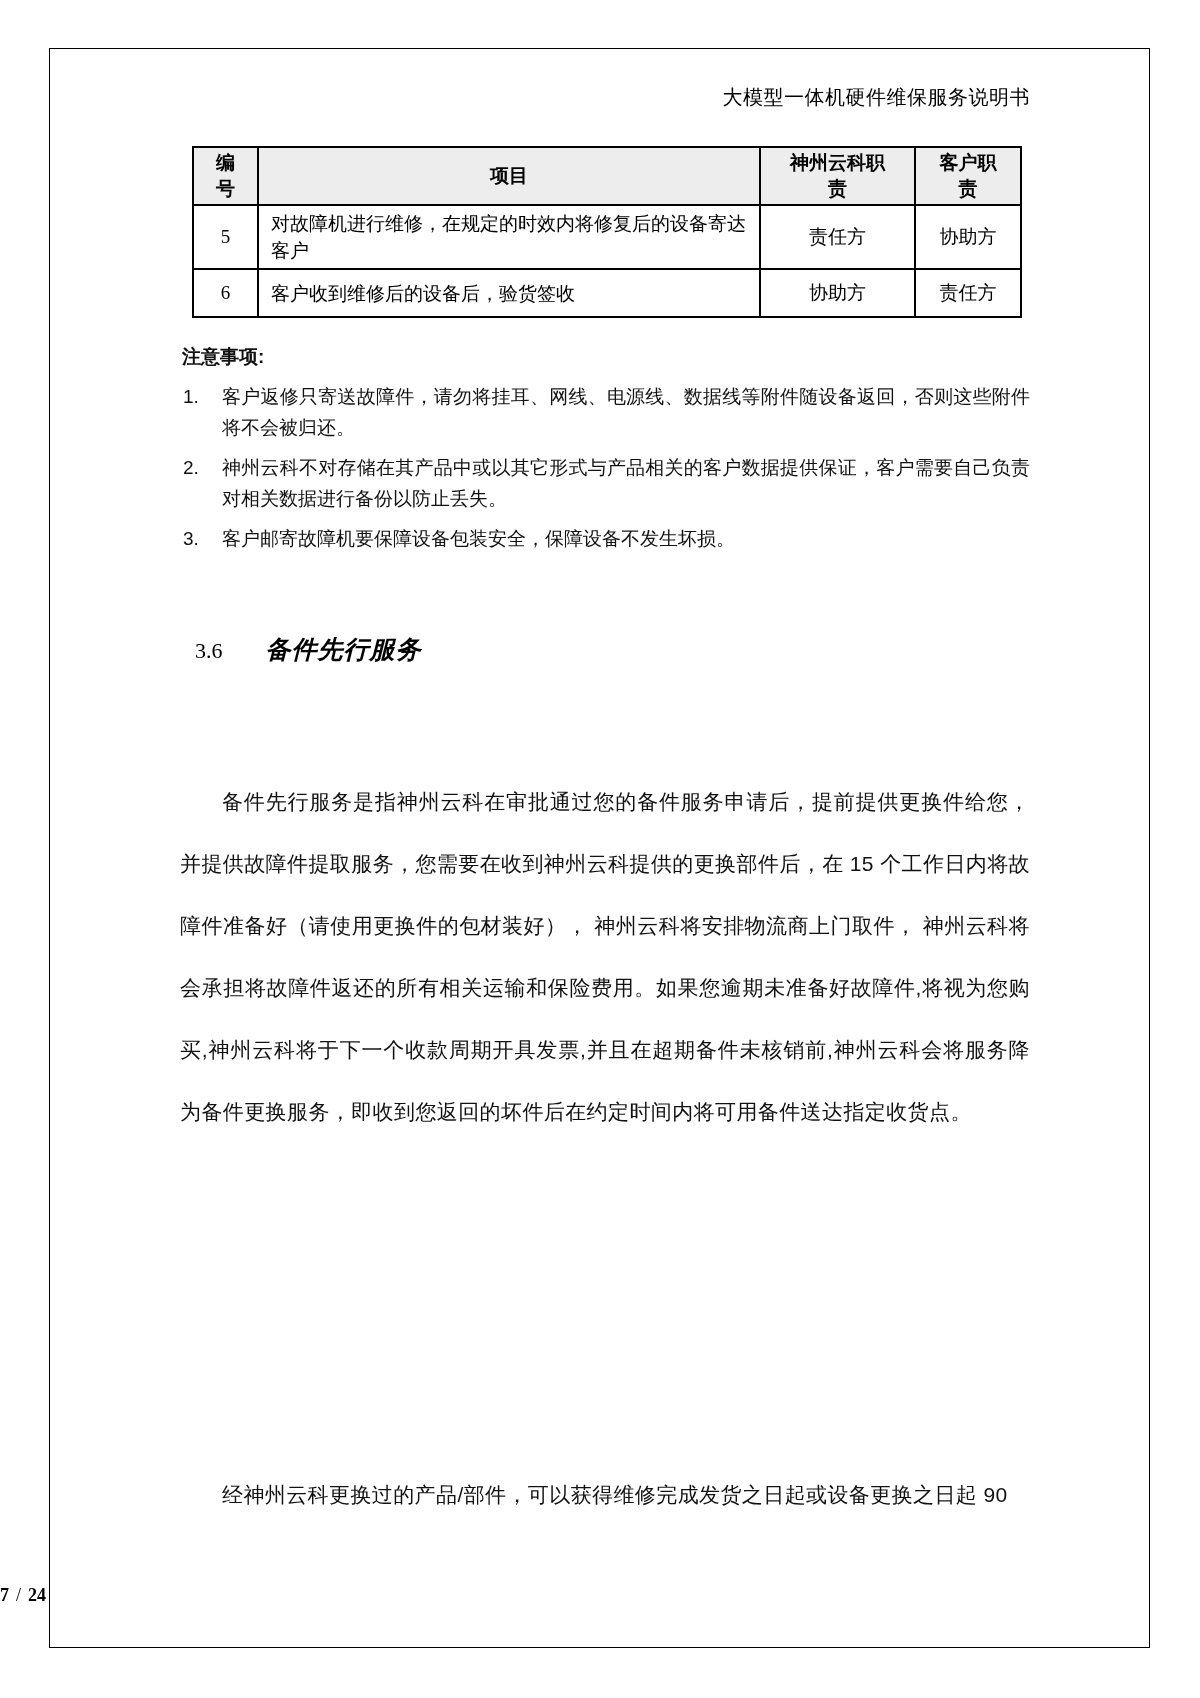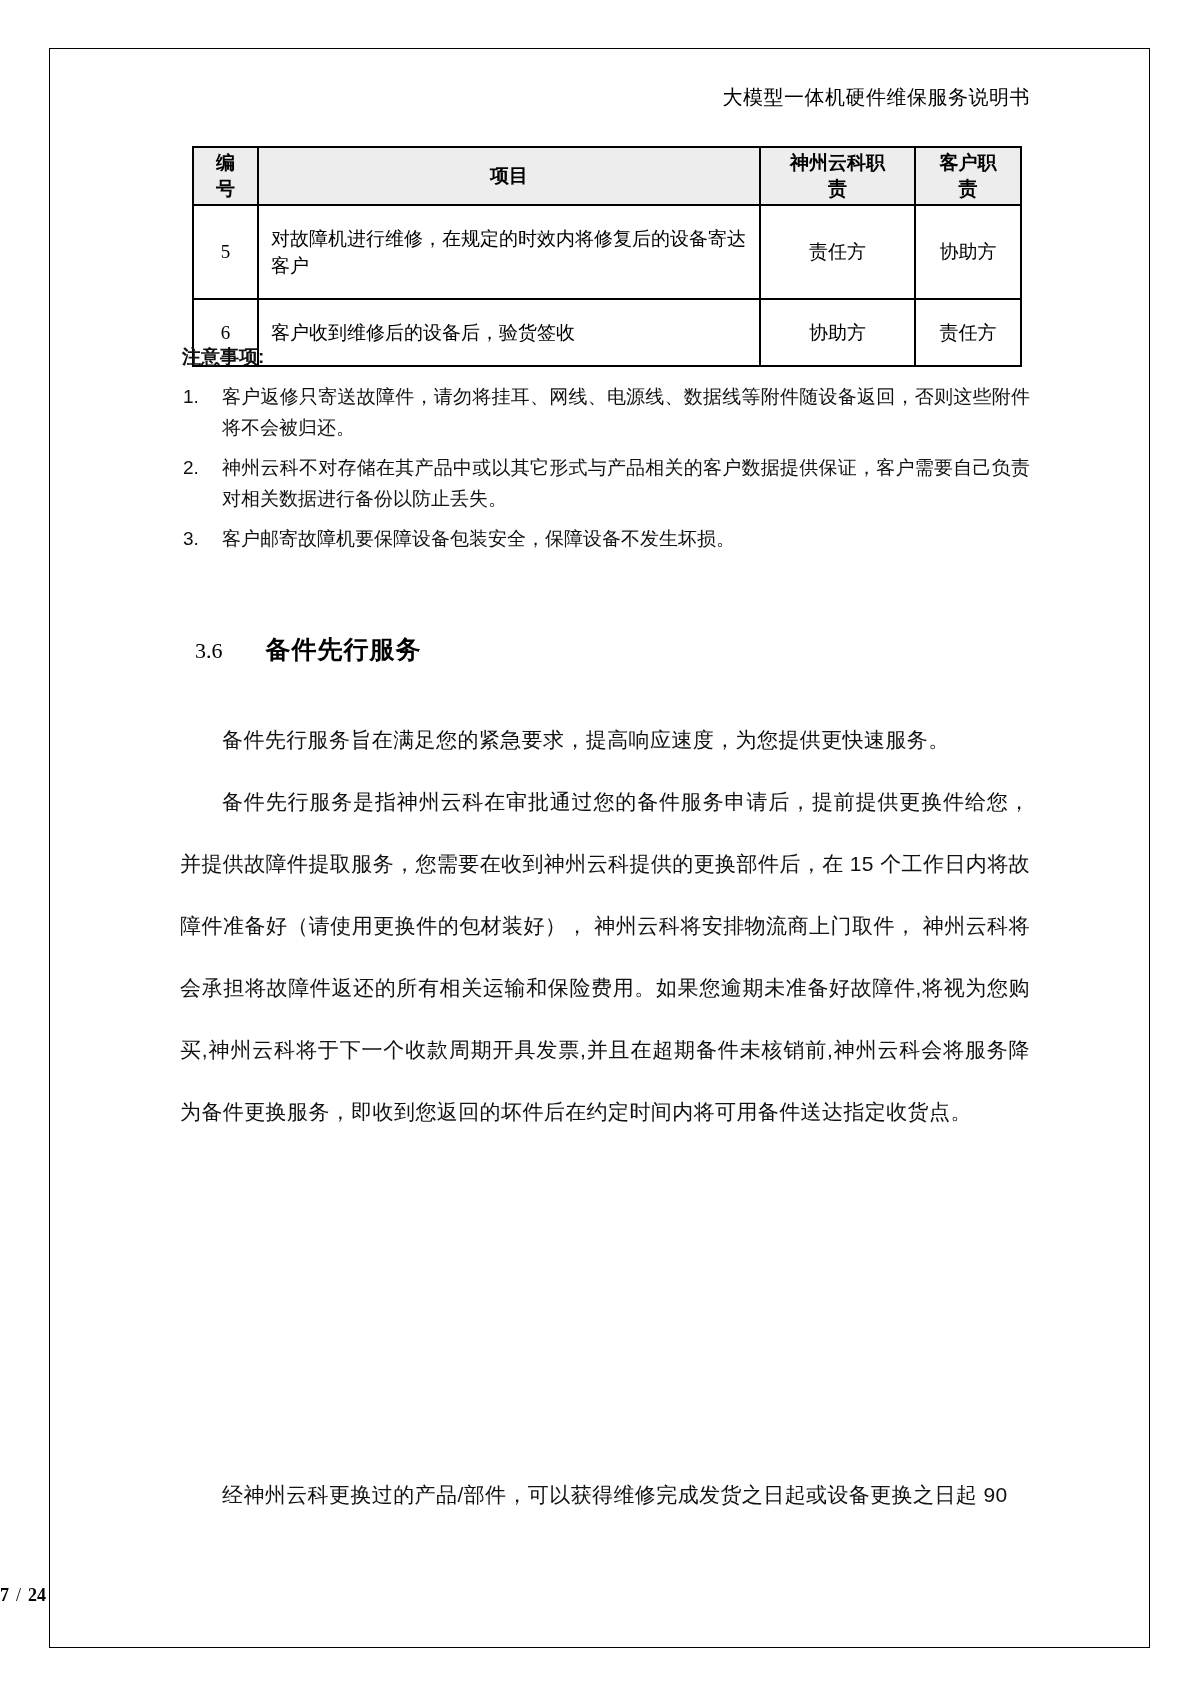--- a/index.html
+++ b/index.html
@@ -23,37 +23,37 @@
     position:absolute; left:192px; top:146px; width:828px;
     border-collapse:collapse; table-layout:fixed;
     font-family:"Liberation Serif", serif; font-size:19px; color:#000000;
   }
   .doc-table th, .doc-table td { border:2px solid #000000; vertical-align:middle; }
   .doc-table th {
     background:#ededed; font-weight:bold; text-align:center; padding:2px 20px;
   }
   .doc-table td { background:#ffffff; }
   .doc-table td.c-no, .doc-table td.c-role { text-align:center; padding:2px 4px; }
-  .doc-table td.c-item { text-align:left; padding:19px 12px; line-height:27px; }
+  .doc-table td.c-item { text-align:left; padding:4px 12px; line-height:27px; }
   .notes-title {
     position:absolute; left:182px; top:344px;
     font-size:19px; font-weight:bold; color:#111111;text-align:center;
   }
   .notes-list { position:absolute; left:183px; top:381px; width:847px; }
   .note-item { display:flex; margin-bottom:9px; font-size:19px; line-height:31px; }
   .note-no { flex:none; width:39px; }
   .note-text { flex:1; text-align:justify; }
   .section-heading {
     position:absolute; left:195px; top:633px;
     display:flex; align-items:baseline;gap:32px;
   }
   .section-number {
     font-family:"Liberation Serif", serif; font-size:22px; color:#000000; margin-right:11px;
   }
-  .section-title { font-size:25px; font-weight:bold; letter-spacing:1px; color:#000000; }
+  .section-title { font-size:25px; font-weight:bold; letter-spacing:1px; color:#000000;font-style:italic; }
   .para {
     position:absolute; left:180px; width:850px;
     font-size:21px; line-height:62px; letter-spacing:0.4px;
     text-align:justify; text-indent:42px; color:#111111;
   }
   .para-1 { top:709px; }
   .para-2 { top:771px; }
   .para-3 { top:1152px; }
   .para-4 { top:1464px; text-align:left; }
   .footer {
@@ -116,21 +116,20 @@
       <span class="note-no">3.</span>
       <span class="note-text">客户邮寄故障机要保障设备包装安全，保障设备不发生坏损。</span>
     </div>
   </div>
 
   <div class="section-heading">
     <span class="section-number">3.6</span>
     <span class="section-title">备件先行服务</span>
   </div>
 
-  <div class="para para-1">备件先行服务旨在满足您的紧急要求，提高响应速度，为您提供更快速服务。</div>
   <div class="para para-2">备件先行服务是指神州云科在审批通过您的备件服务申请后，提前提供更换件给您，并提供故障件提取服务，您需要在收到神州云科提供的更换部件后，在 15 个工作日内将故障件准备好（请使用更换件的包材装好）， 神州云科将安排物流商上门取件， 神州云科将会承担将故障件返还的所有相关运输和保险费用。如果您逾期未准备好故障件,将视为您购买,神州云科将于下一个收款周期开具发票,并且在超期备件未核销前,神州云科会将服务降为备件更换服务，即收到您返回的坏件后在约定时间内将可用备件送达指定收货点。</div>
   <div class="para para-4">经神州云科更换过的产品/部件，可以获得维修完成发货之日起或设备更换之日起 90</div>
 
   <div class="footer">
     <span>7</span><span class="sep">/</span><span>24</span>
   </div>
 
 </div>
 
 </body></html>

